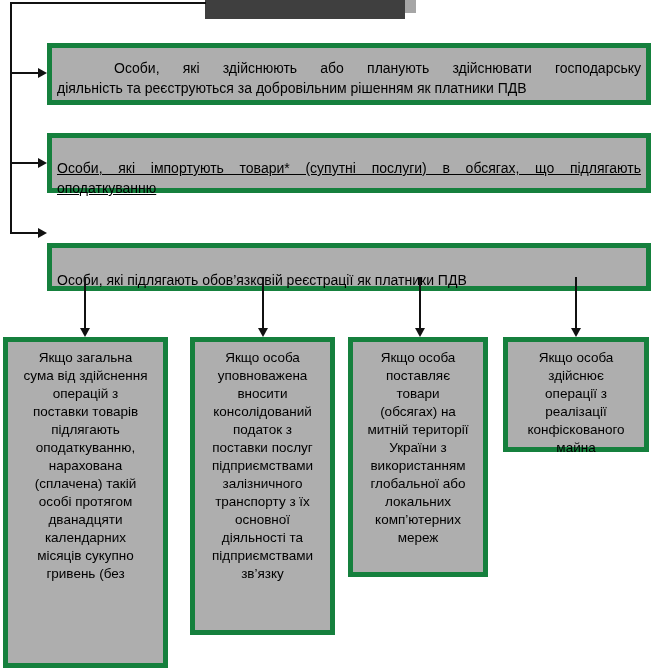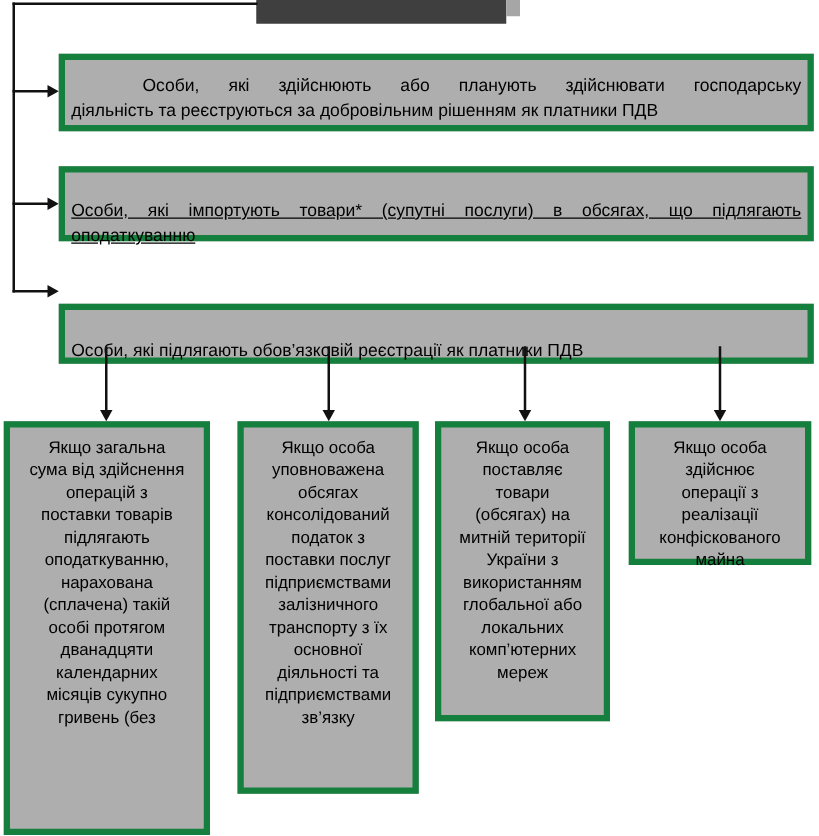--- a/index.html
+++ b/index.html
@@ -95,21 +95,21 @@
       <div class="tline">особі протягом</div>
       <div class="tline">дванадцяти</div>
       <div class="tline">календарних</div>
       <div class="tline">місяців сукупно</div>
       <div class="tline">гривень (без</div>
     </div>
 
   <div class="gbox bottom-box" style="left:190px; top:337px; width:145px; height:298px;">
       <div class="tline">Якщо особа</div>
       <div class="tline">уповноважена</div>
-      <div class="tline">обсягах</div>
+      <div class="tline">вносити</div>
       <div class="tline">консолідований</div>
       <div class="tline">податок з</div>
       <div class="tline">поставки послуг</div>
       <div class="tline">підприємствами</div>
       <div class="tline">залізничного</div>
       <div class="tline">транспорту з їх</div>
       <div class="tline">основної</div>
       <div class="tline">діяльності та</div>
       <div class="tline">підприємствами</div>
       <div class="tline">зв’язку</div>

